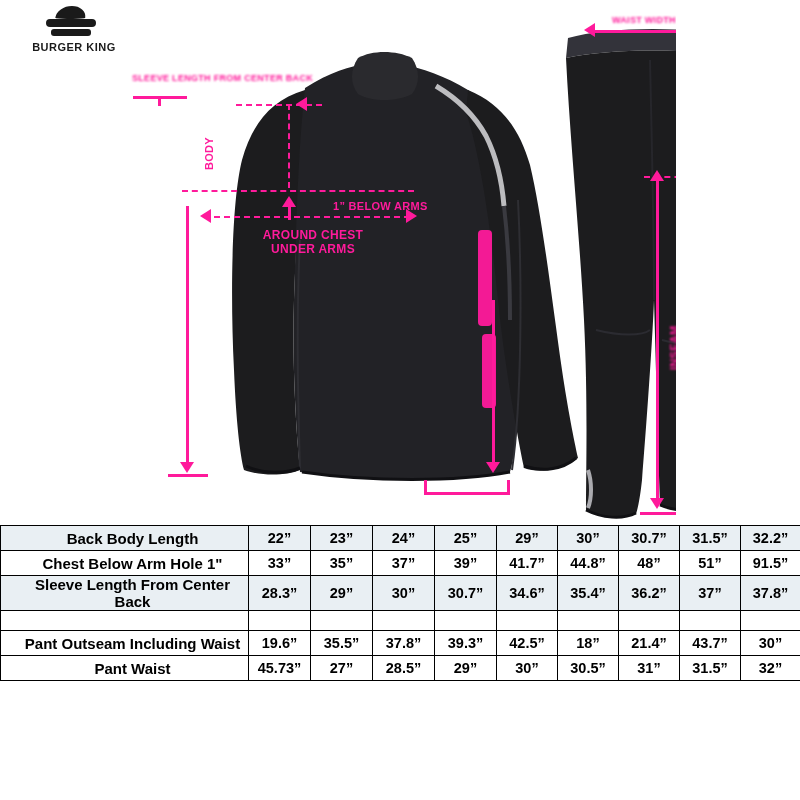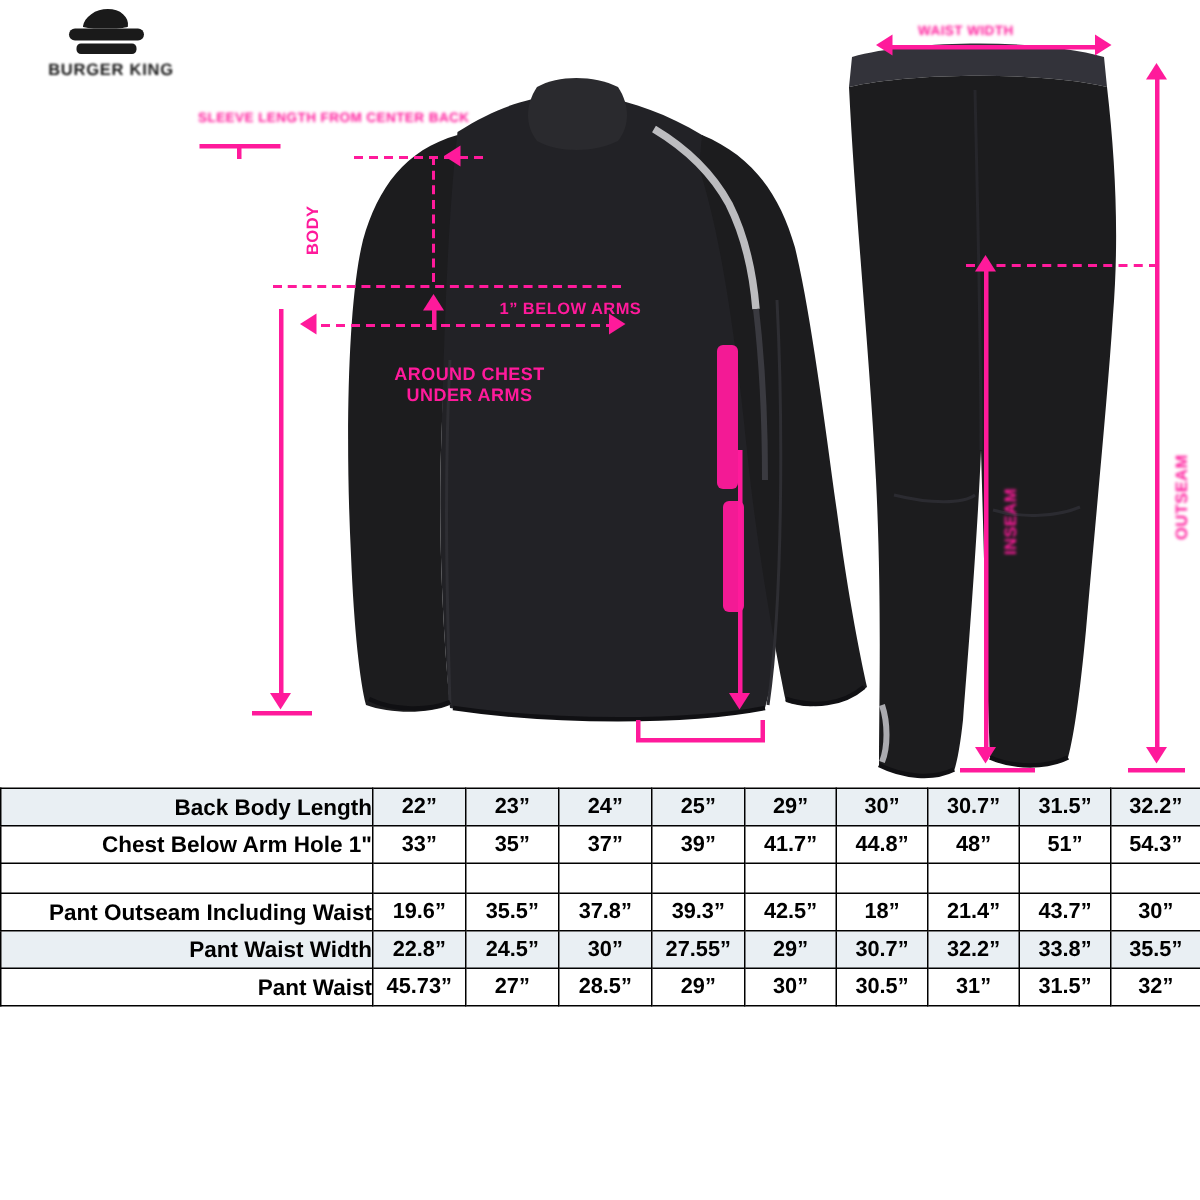--- a/index.html
+++ b/index.html
@@ -10,21 +10,21 @@
     background: #ffffff;
     font-family: "Liberation Sans", sans-serif;
     overflow: hidden;
     position: relative;
   }
 
   
   #illustration {
     position: absolute;
     left: 0; top: 0;
-    width: 800px;
+    width: 676px;
     height: 525px;
     background: #ffffff;
     overflow: hidden;
   }
 
   #logo {
     position: absolute;
     left: 14px; top: 6px;
     width: 120px; height: 56px;
   }
@@ -116,21 +116,21 @@
     border: 1px solid #000000;
     font-size: 14.5px;
     font-weight: bold;
     color: #000000;
     text-align: center;
     height: 25px;
     padding: 0;
     font-family: "Liberation Sans", sans-serif;
   }
   #sizechart th.rowhead, #sizechart td.rowhead {
-    text-align: right;
+    text-align: center;
     padding-left: 16px;
     font-size: 15px;
   }
   #sizechart .hdr td { height: 40px; font-size: 18px; }
   #sizechart .spacer td { height: 20px; }
   #sizechart tr.alt td { background: #e9eff3; }
   #sizechart tr.plain td { background: #ffffff; }
 </style>
 </head>
 <body>
@@ -197,21 +197,21 @@
   <div class="pk-label vertical" style="left:203px; top:170px;">BODY</div>
 
   <div class="pink-dash-h" style="left:182px; top:190px; width:232px;"></div>
   <div class="arrow-up" style="left:282px; top:196px;"></div>
   <div class="pink-solid-v" style="left:288px; top:206px; height:14px;"></div>
   <div class="pk-label" style="left:297px; top:200px;margin-left:36px;">1” BELOW ARMS</div>
 
   <div class="pink-dash-h" style="left:214px; top:216px; width:196px;"></div>
   <div class="arrow-left" style="left:200px; top:209px;"></div>
   <div class="arrow-right" style="left:406px; top:209px;"></div>
-  <div class="pk-label center" style="left:228px; top:242px; width:170px; font-size:12px; line-height:14px; white-space:pre-line;">AROUND CHEST
+  <div class="pk-label center" style="left:228px; top:228px; width:170px; font-size:12px; line-height:14px; white-space:pre-line;">AROUND CHEST
 UNDER ARMS</div>
 
   <div class="pink-solid-v" style="left:186px; top:206px; height:262px;"></div>
   <div class="arrow-down" style="left:180px; top:462px;"></div>
   <div class="pink-solid-h" style="left:168px; top:474px; width:40px;"></div>
 
   <div class="pink-solid-v" style="left:492px; top:300px; height:166px;"></div>
   <div class="arrow-down" style="left:486px; top:462px;"></div>
   <div class="pink-solid-h" style="left:424px; top:492px; width:86px;"></div>
   <div class="pink-solid-v" style="left:424px; top:480px; height:14px;"></div>
@@ -269,21 +269,33 @@
       <tr class="plain">
         <td class="rowhead">Chest Below Arm Hole 1"</td>
         <td>33”</td>
         <td>35”</td>
         <td>37”</td>
         <td>39”</td>
         <td>41.7”</td>
         <td>44.8”</td>
         <td>48”</td>
         <td>51”</td>
-        <td>54.3”</td>
+        <td>91.5”</td>
+      </tr>
+      <tr class="alt">
+        <td class="rowhead">Sleeve Length From Center Back</td>
+        <td>28.3”</td>
+        <td>29”</td>
+        <td>30”</td>
+        <td>30.7”</td>
+        <td>34.6”</td>
+        <td>35.4”</td>
+        <td>36.2”</td>
+        <td>37”</td>
+        <td>37.8”</td>
       </tr>
       <tr class="spacer">
         <td class="rowhead"></td>
         <td></td>
         <td></td>
         <td></td>
         <td></td>
         <td></td>
         <td></td>
         <td></td>
@@ -295,32 +307,20 @@
         <td>19.6”</td>
         <td>35.5”</td>
         <td>37.8”</td>
         <td>39.3”</td>
         <td>42.5”</td>
         <td>18”</td>
         <td>21.4”</td>
         <td>43.7”</td>
         <td>30”</td>
       </tr>
-      <tr class="alt">
-        <td class="rowhead">Pant Waist Width</td>
-        <td>22.8”</td>
-        <td>24.5”</td>
-        <td>30”</td>
-        <td>27.55”</td>
-        <td>29”</td>
-        <td>30.7”</td>
-        <td>32.2”</td>
-        <td>33.8”</td>
-        <td>35.5”</td>
-      </tr>
       <tr class="plain">
         <td class="rowhead">Pant Waist</td>
         <td>45.73”</td>
         <td>27”</td>
         <td>28.5”</td>
         <td>29”</td>
         <td>30”</td>
         <td>30.5”</td>
         <td>31”</td>
         <td>31.5”</td>

